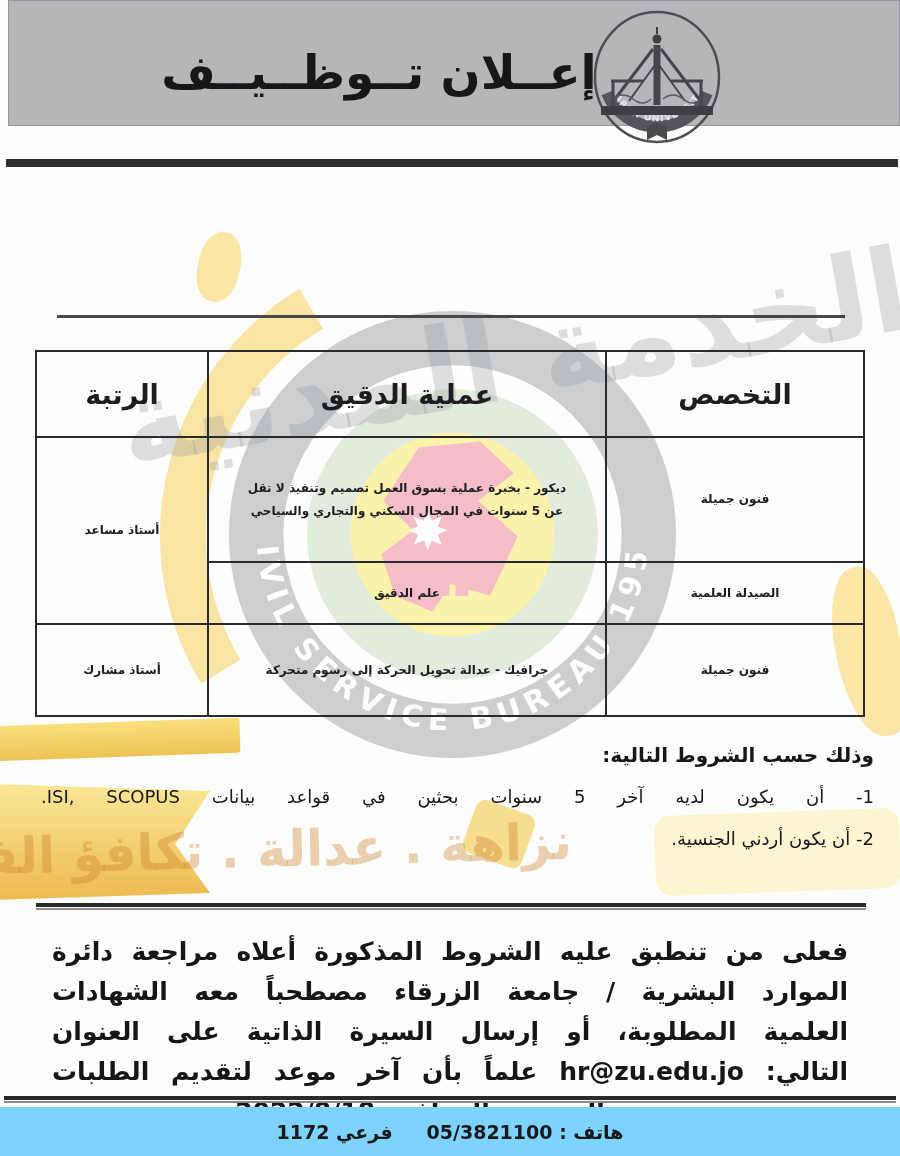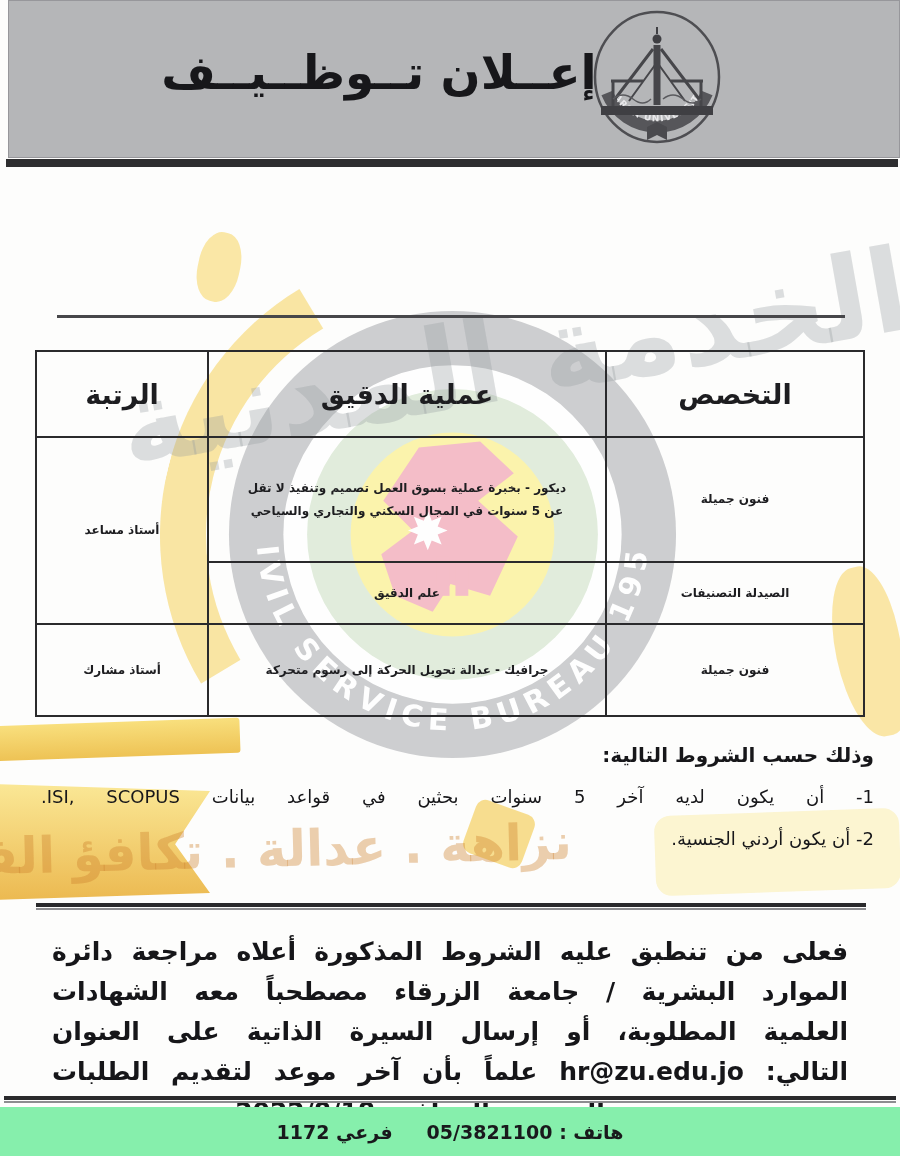--- a/index.html
+++ b/index.html
@@ -28,21 +28,21 @@
   .wm-patch-d{position:absolute;left:198px;top:232px;width:42px;height:70px;
     background:rgba(247,210,80,.5);border-radius:45%;transform:rotate(12deg);}
   .wm-seal{position:absolute;left:225px;top:307px;width:455px;height:455px;opacity:.95;}
   .wm-callig{position:absolute;left:120px;top:360px;font-size:115px;font-weight:bold;
     color:rgba(150,154,160,.32);transform:rotate(-10deg);transform-origin:left center;
     white-space:nowrap;direction:rtl;}
   .wm-slogan{position:absolute;left:12px;top:820px;width:560px;font-size:50px;font-weight:bold;
     color:rgba(205,130,45,.38);transform:rotate(-1.5deg);white-space:nowrap;text-align:center;}
   
   .content{position:absolute;inset:0;z-index:1;}
-  .header{position:absolute;left:8px;right:0;top:0;height:158px;
+  .header{position:absolute;left:8px;right:0;top:0;height:126px;
     background:#b5b6b8;border:1px solid #97979b;box-sizing:border-box;padding-left:44px;}
   .title{position:absolute;left:0;top:44px;width:740px;text-align:center;
     font-size:47px;font-weight:bold;color:#17171a;letter-spacing:1px;}
   .logo{position:absolute;left:582px;top:8px;width:132px;height:140px;}
   .header-rule{position:absolute;left:6px;right:2px;top:159px;height:8px;background:#2e2e30;}
   .announce{position:absolute;left:26px;right:30px;top:196px;
     font-size:30px;font-weight:bold;line-height:59px;color:#141416;}
   .announce div{text-align:justify;text-align-last:justify;}
   .thin-rule{position:absolute;top:315px;left:57px;width:788px;border-top:3px solid #47474a;}
   table.jobs{position:absolute;top:350px;left:35px;width:828px;
@@ -58,21 +58,21 @@
   .cond-intro{font-size:20px;font-weight:bold;line-height:30px;margin-bottom:12px;}
   .cond-item{font-size:18px;font-weight:normal;line-height:30px;margin-bottom:12px;}
   .cond-item.stretch{text-align:justify;text-align-last:justify;}
   .double-rule{position:absolute;height:7px;box-sizing:border-box;
     border-top:4px solid #2a2a2c;border-bottom:2px solid #8d8d90;}
   .dr1{top:903px;left:36px;width:830px;}
   .dr2{top:1096px;left:4px;right:4px;}
   .closing{position:absolute;top:932px;left:52px;right:52px;
     font-size:25px;font-weight:bold;line-height:40px;word-spacing:8px;
     text-align:justify;text-align-last:center;color:#161619;}
-  .footer{position:absolute;top:1107px;left:0;right:0;height:49px;background:#86efac;
+  .footer{position:absolute;top:1107px;left:0;right:0;height:49px;background:#7dd3fc;
     display:flex;align-items:center;justify-content:center;
     font-size:19px;font-weight:bold;color:#19191c;}
   .footer .gap{display:inline-block;width:34px;}
 </style>
 </head>
 <body>
 
 <div class="page">
 
   <div class="wm">
@@ -148,21 +148,21 @@
           <th>الرتبة</th>
         </tr>
       </thead>
       <tbody>
         <tr class="r1">
           <td>فنون جميلة</td>
           <td>ديكور - بخبرة عملية بسوق العمل تصميم وتنفيذ لا تقل عن 5 سنوات في المجال السكني والتجاري والسياحي</td>
           <td rowspan="2">أستاذ مساعد</td>
         </tr>
         <tr class="r2">
-          <td>الصيدلة التصنيفات</td>
+          <td>الصيدلة العلمية</td>
           <td>علم الدقيق</td>
         </tr>
         <tr class="r3">
           <td>فنون جميلة</td>
           <td>جرافيك - عدالة تحويل الحركة إلى رسوم متحركة</td>
           <td>أستاذ مشارك</td>
         </tr>
       </tbody>
     </table>
 

